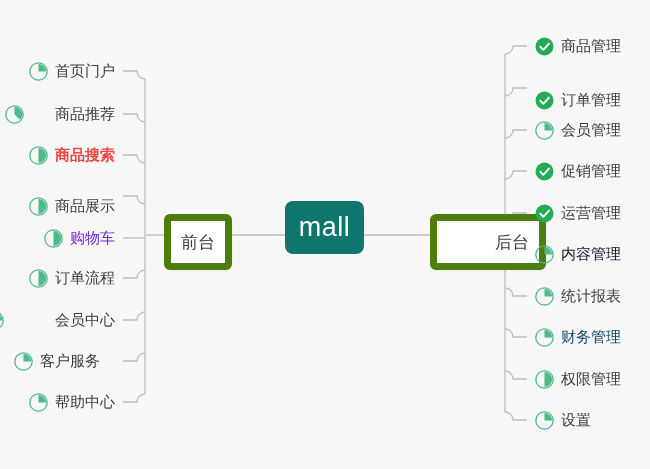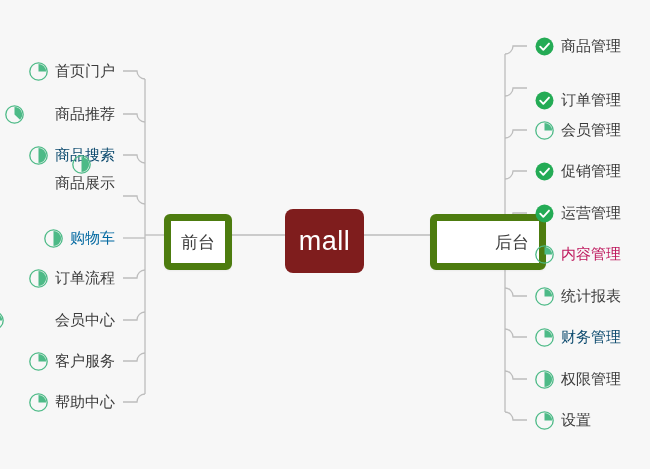--- a/index.html
+++ b/index.html
@@ -74,21 +74,21 @@
       <path d="M505 138 A8 8 0 0 0 513 130 H527" fill="none" stroke="#bdbdbd" stroke-width="1.3"></path>
       <path d="M505 179 A8 8 0 0 0 513 171 H527" fill="none" stroke="#bdbdbd" stroke-width="1.3"></path>
       <path d="M505 221 A8 8 0 0 0 513 213 H527" fill="none" stroke="#bdbdbd" stroke-width="1.3"></path>
       <path d="M505 246 A8 8 0 0 1 513 254 H527" fill="none" stroke="#bdbdbd" stroke-width="1.3"></path>
       <path d="M505 288 A8 8 0 0 1 513 296 H527" fill="none" stroke="#bdbdbd" stroke-width="1.3"></path>
       <path d="M505 329 A8 8 0 0 1 513 337 H527" fill="none" stroke="#bdbdbd" stroke-width="1.3"></path>
       <path d="M505 371 A8 8 0 0 1 513 379 H527" fill="none" stroke="#bdbdbd" stroke-width="1.3"></path>
       <path d="M505 412 A8 8 0 0 1 513 420 H527" fill="none" stroke="#bdbdbd" stroke-width="1.3"></path>
     </svg>
 
-  <div class="root" id="root-node" style="left: 285px; top: 201px; width: 79px; height: 64px; background: #7f1d1d; margin-top: 8px;">
+  <div class="root" id="root-node" style="left: 285px; top: 201px; width: 79px; height: 53px; background: #0f766e;">
     <span>mall</span>
   </div>
 
   <div id="branch-layer">
       <div class="box" style="left: 164px; top: 214px; width: 54px; height: 42px;">
         <span>前台</span>
       </div>
       <div class="box" style="left: 430px; top: 214px; width: 54px; height: 42px; padding-left: 48px;">
         <span>后台</span>
       </div>
@@ -106,51 +106,51 @@
           <circle cx="9.5" cy="9.5" r="8.7" fill="none" stroke="#4DBA87" stroke-width="1.3"></circle>
              <path d="M9.5 9.5 L9.5 1.9000000000000004 A7.6 7.6 0 0 1 15.040161568402727 14.702558005058034 Z" fill="#4DBA87"></path>
         </svg>
         <span class="lbl" style="color: rgb(60, 60, 60);">商品推荐</span>
       </div>
       <div class="leaf left" style="right: 535px; top: 142px;">
         <svg class="ico" viewBox="0 0 19 19">
           <circle cx="9.5" cy="9.5" r="8.7" fill="none" stroke="#4DBA87" stroke-width="1.3"></circle>
              <path d="M9.5 9.5 L9.5 1.9000000000000004 A7.6 7.6 0 0 1 9.5 17.1 Z" fill="#4DBA87"></path>
         </svg>
-        <span class="lbl" style="color: #0c4a6e;">商品搜索</span>
-      </div>
-      <div class="leaf left" style="right: 535px; top: 167px; flex-direction: column;">
+        <span class="lbl" style="color: #ef4444; font-weight: bold;">商品搜索</span>
+      </div>
+      <div class="leaf left" style="right: 535px; top: 193px;">
         <svg class="ico" viewBox="0 0 19 19">
           <circle cx="9.5" cy="9.5" r="8.7" fill="none" stroke="#4DBA87" stroke-width="1.3"></circle>
              <path d="M9.5 9.5 L9.5 1.9000000000000004 A7.6 7.6 0 0 1 9.5 17.1 Z" fill="#4DBA87"></path>
         </svg>
         <span class="lbl" style="color: rgb(60, 60, 60);">商品展示</span>
       </div>
       <div class="leaf left" style="right: 535px; top: 225px;">
         <svg class="ico" viewBox="0 0 19 19">
           <circle cx="9.5" cy="9.5" r="8.7" fill="none" stroke="#4DBA87" stroke-width="1.3"></circle>
              <path d="M9.5 9.5 L9.5 1.9000000000000004 A7.6 7.6 0 0 1 9.5 17.1 Z" fill="#4DBA87"></path>
         </svg>
-        <span class="lbl" style="color: #0369a1;">购物车</span>
+        <span class="lbl" style="color: #6d28d9;">购物车</span>
       </div>
       <div class="leaf left" style="right: 535px; top: 265px;">
         <svg class="ico" viewBox="0 0 19 19">
           <circle cx="9.5" cy="9.5" r="8.7" fill="none" stroke="#4DBA87" stroke-width="1.3"></circle>
              <path d="M9.5 9.5 L9.5 1.9000000000000004 A7.6 7.6 0 0 1 9.5 17.1 Z" fill="#4DBA87"></path>
         </svg>
         <span class="lbl" style="color: rgb(60, 60, 60);">订单流程</span>
       </div>
       <div class="leaf left" style="right: 535px; top: 307px; gap: 44px;">
         <svg class="ico" viewBox="0 0 19 19">
           <circle cx="9.5" cy="9.5" r="8.7" fill="none" stroke="#4DBA87" stroke-width="1.3"></circle>
              <path d="M9.5 9.5 L9.5 1.9000000000000004 A7.6 7.6 0 0 1 17.1 9.5 Z" fill="#4DBA87"></path>
         </svg>
         <span class="lbl" style="color: rgb(60, 60, 60);">会员中心</span>
       </div>
-      <div class="leaf left" style="right: 535px; top: 348px;">
+      <div class="leaf left" style="right: 550px; top: 348px;">
         <svg class="ico" viewBox="0 0 19 19">
           <circle cx="9.5" cy="9.5" r="8.7" fill="none" stroke="#4DBA87" stroke-width="1.3"></circle>
              <path d="M9.5 9.5 L9.5 1.9000000000000004 A7.6 7.6 0 0 1 17.1 9.5 Z" fill="#4DBA87"></path>
         </svg>
         <span class="lbl" style="color: rgb(60, 60, 60);">客户服务</span>
       </div>
       <div class="leaf left" style="right: 535px; top: 389px;">
         <svg class="ico" viewBox="0 0 19 19">
           <circle cx="9.5" cy="9.5" r="8.7" fill="none" stroke="#4DBA87" stroke-width="1.3"></circle>
              <path d="M9.5 9.5 L9.5 1.9000000000000004 A7.6 7.6 0 0 1 17.1 9.5 Z" fill="#4DBA87"></path>
@@ -190,21 +190,21 @@
           <circle cx="9.5" cy="9.5" r="9" fill="#24AB55"></circle>
              <path d="M5.2 9.7 L8.3 12.8 L14.0 6.6" fill="none" stroke="#fff" stroke-width="1.9" stroke-linecap="round" stroke-linejoin="round"></path>
         </svg>
         <span class="lbl" style="color: rgb(60, 60, 60);">运营管理</span>
       </div>
       <div class="leaf right" style="left: 535px; top: 241px;">
         <svg class="ico" viewBox="0 0 19 19">
           <circle cx="9.5" cy="9.5" r="8.7" fill="none" stroke="#4DBA87" stroke-width="1.3"></circle>
              <path d="M9.5 9.5 L9.5 1.9000000000000004 A7.6 7.6 0 0 1 17.1 9.5 Z" fill="#4DBA87"></path>
         </svg>
-        <span class="lbl" style="color: #be185d;">内容管理</span>
+        <span class="lbl" style="color: #0f172a;">内容管理</span>
       </div>
       <div class="leaf right" style="left: 535px; top: 283px;">
         <svg class="ico" viewBox="0 0 19 19">
           <circle cx="9.5" cy="9.5" r="8.7" fill="none" stroke="#4DBA87" stroke-width="1.3"></circle>
              <path d="M9.5 9.5 L9.5 1.9000000000000004 A7.6 7.6 0 0 1 17.1 9.5 Z" fill="#4DBA87"></path>
         </svg>
         <span class="lbl" style="color: rgb(60, 60, 60);">统计报表</span>
       </div>
       <div class="leaf right" style="left: 535px; top: 324px;">
         <svg class="ico" viewBox="0 0 19 19">

